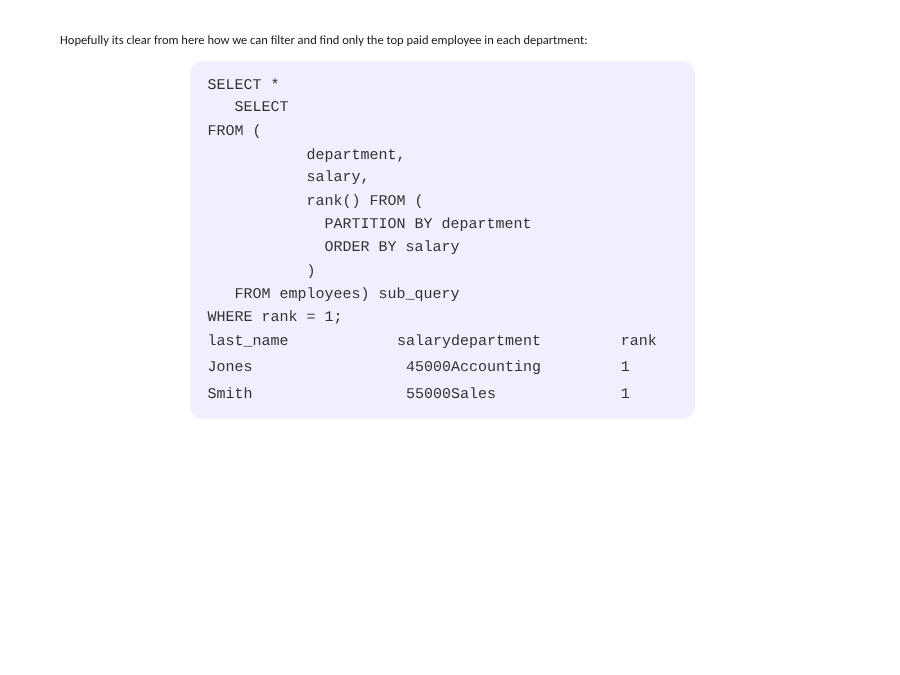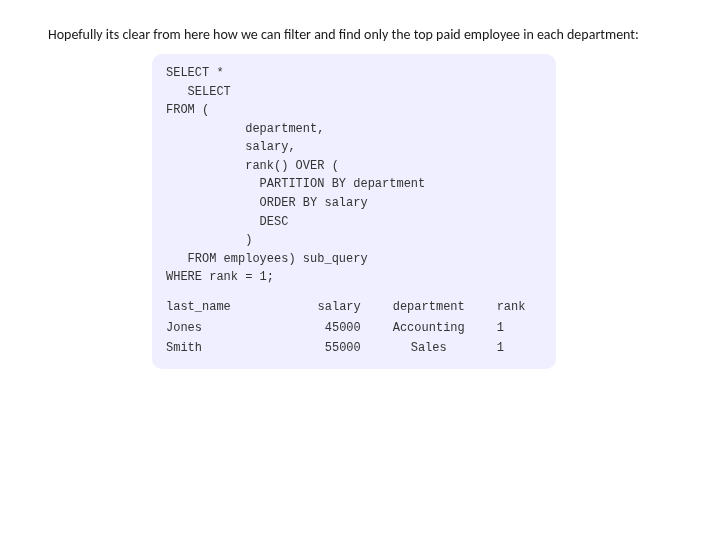--- a/index.html
+++ b/index.html
@@ -8,71 +8,69 @@
     width: 720px;
     height: 540px;
     background: #fff;
     font-family: Calibri, Arial, sans-serif;
     color: #000;
   }
   .page {
     padding: 26px 48px 0 48px;
   }
   .intro, .outro {
-    font-size: 14px;
+    font-size: 10px;
     line-height: 1.28;
     color: #1a1a1a;
   }
   .code-block {
     background: #f0efff;
     width: 404px;
     margin: 10px 0 6px 104px;
     padding: 10px 14px 10px 14px;
     font-family: "Courier New", Courier, monospace;
     font-size: 12px;
     line-height: 1.55;
     color: #333;
     box-sizing: border-box;
     border-radius: 10px;
   }
   .code-block span { display: block; white-space: pre; }
   .results {
-    margin-top: 10px;
     width: 100%;
     border-collapse: collapse;
   }
   .results td {
     font-family: "Courier New", Courier, monospace;
     font-size: 12px;
     color: #333;
     padding: 1px 0;
     vertical-align: top;
   }
   .c1 { width: 100px; }
   .c2 { width: 72px; text-align: right; }
-  .c3 { width: 120px; text-align: center; }
+  .c3 { width: 120px; }
   .c4 { width: 40px; }
 </style>
 </head>
 <body>
 
 <div class="page">
 
   <div class="intro">Hopefully its clear from here how we can filter and find only the top paid employee in each department:</div>
 
   <div class="code-block">
     <span>SELECT *</span>
     <span>   SELECT</span>
     <span>FROM (</span>
     <span>           department,</span>
     <span>           salary,</span>
-    <span>           rank() OVER (</span>
+    <span>           rank() FROM (</span>
     <span>             PARTITION BY department</span>
     <span>             ORDER BY salary</span>
-    <span>             DESC</span>
     <span>           )</span>
     <span>   FROM employees) sub_query</span>
     <span>WHERE rank = 1;</span>
 
     <table class="results">
       <tbody>
           <tr>
         <td class="c1">last_name</td>
         <td class="c2">salary</td>
         <td class="c3">department</td>

